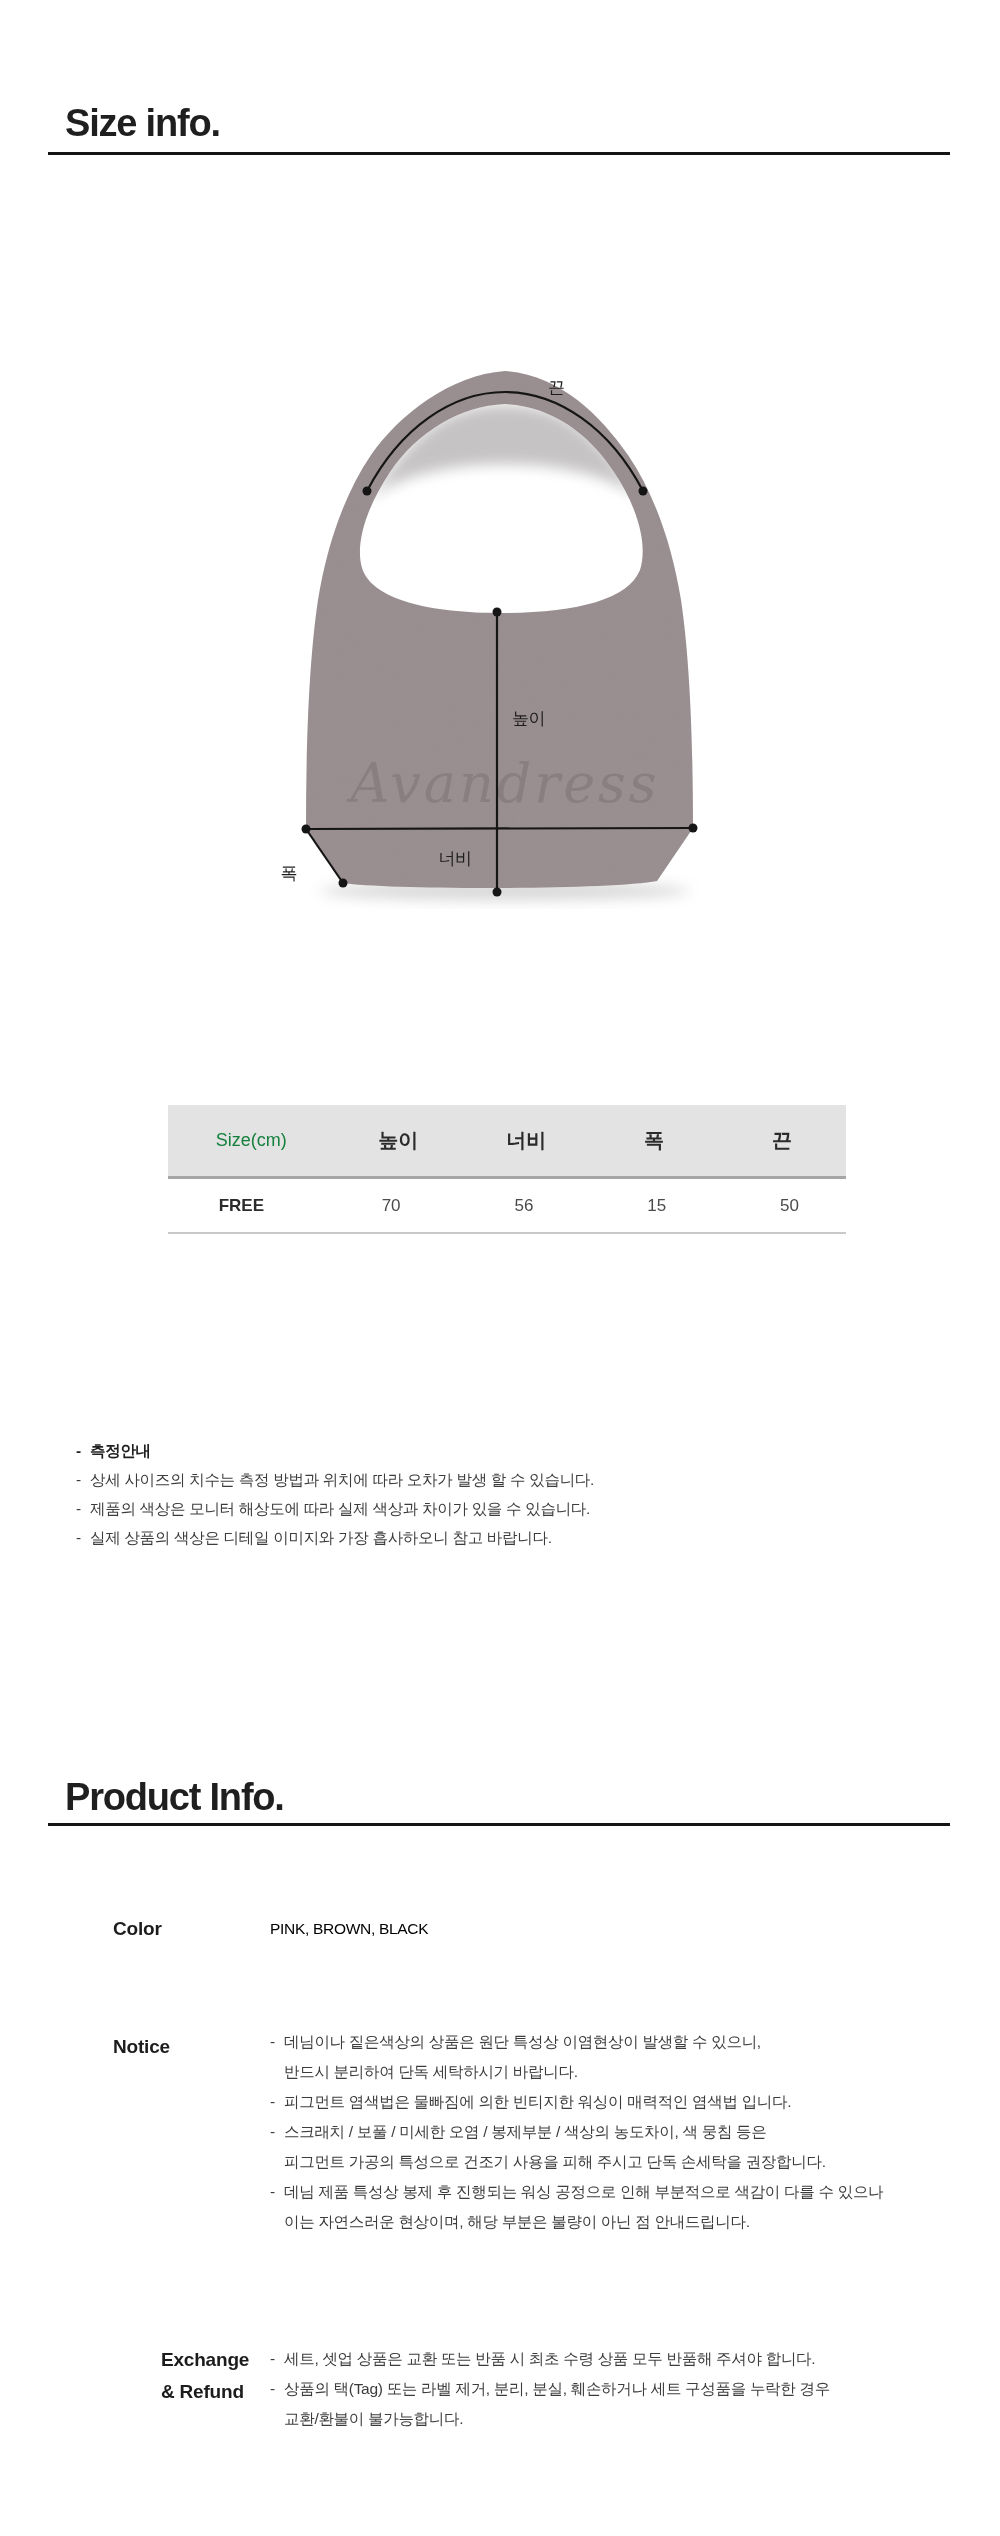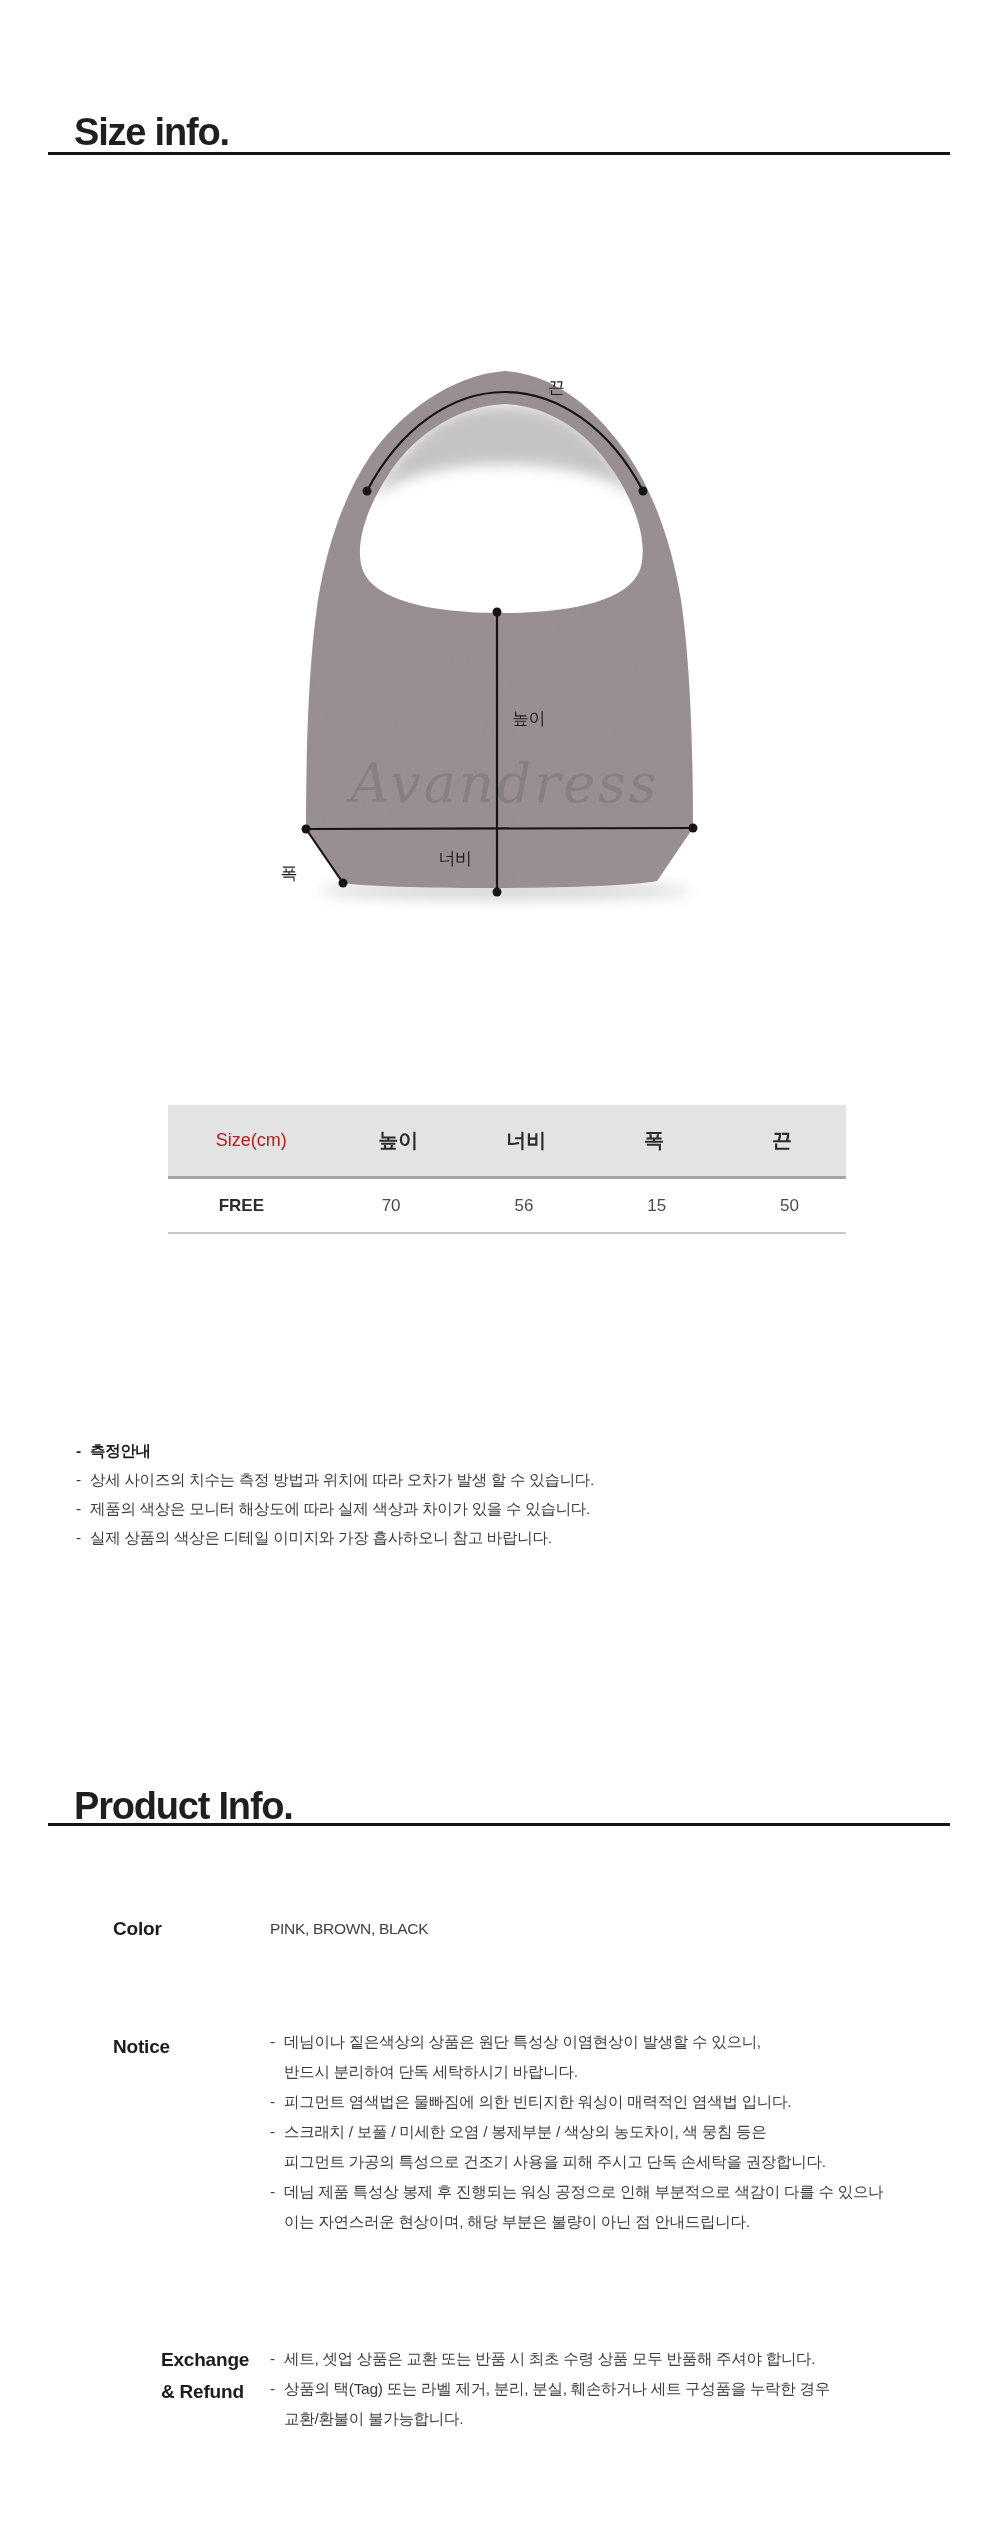--- a/index.html
+++ b/index.html
@@ -2,48 +2,48 @@
 <html><head>
 <meta charset="utf-8">
 <style>
   html,body{margin:0;padding:0;background:#fff;}
   .page{
     position:relative;width:1000px;height:2536px;background:#ffffff;
     font-family:"Liberation Sans","DejaVu Sans",sans-serif;color:#2f2f2f;overflow:hidden;
   }
   .abs{position:absolute;}
   h1.sec-title{
-    margin:12px;font-size:38px;font-weight:700;letter-spacing:-1.2px;color:#1f1f1f;
+    margin:3px;font-size:38px;font-weight:700;letter-spacing:-1.2px;color:#1f1f1f;
     line-height:44px;
   }
   .rule{position:absolute;left:48px;width:902px;height:3px;background:#141414;}
 
   
   .size-table{position:absolute;left:168px;top:1105px;width:678px;}
   .st-row{display:flex;align-items:center;}
   .st-head{height:71px;background:#e3e3e3;border-bottom:3px solid #a6a6a6;}
   .st-body{height:53px;border-bottom:2px solid #c9c9c9;gap:20px;}
   .st-cell{flex:1;text-align:center;}
   .st-cell.first{flex:1.3;}
   .st-head .st-cell{font-size:20px;font-weight:700;color:#2b2b2b;}
-  .st-head .st-cell.first{font-size:18px;font-weight:500;color:#b91c1c;}
+  .st-head .st-cell.first{font-size:18px;font-weight:500;color:#15803d;}
   .st-body .st-cell{font-size:17px;color:#4b4b4b;}
   .st-body .st-cell.first{font-weight:700;color:#2b2b2b;}
 
   
   .note-line{display:flex;line-height:29.5px;font-size:15.5px;color:#3c3c3c;letter-spacing:-0.3px;}
   .note-line .dash{width:14px;flex:0 0 14px;}
   .note-line.bold{font-weight:700;color:#1f1f1f;}
   .measure-notes{position:absolute;left:76px;top:1436px;}
   .measure-notes .note-line{line-height:29px;}
 
   .pi-label{position:absolute;left:113px;font-size:19px;font-weight:700;color:#1c1c1c;line-height:32px;letter-spacing:-0.2px;}
   .pi-text{position:absolute;left:270px;}
   .pi-text .note-line{line-height:30px;}
-  .color-value{font-size:15.5px;color:#404040;letter-spacing:-0.3px;}
+  .color-value{font-size:15.5px;color:#000000;letter-spacing:-0.3px;}
 
   
   .bag-svg{position:absolute;left:250px;top:355px;width:500px;height:560px;}
   .meas-label{font-size:17px;fill:#1c1c1c;font-family:"Liberation Sans","DejaVu Sans",sans-serif;letter-spacing:-0.5px;}
   .brand-script{font-family:"DejaVu Serif","Liberation Serif",serif;font-style:italic;letter-spacing:3px;}
 </style>
 </head>
 <body>
 
 <div class="page">

